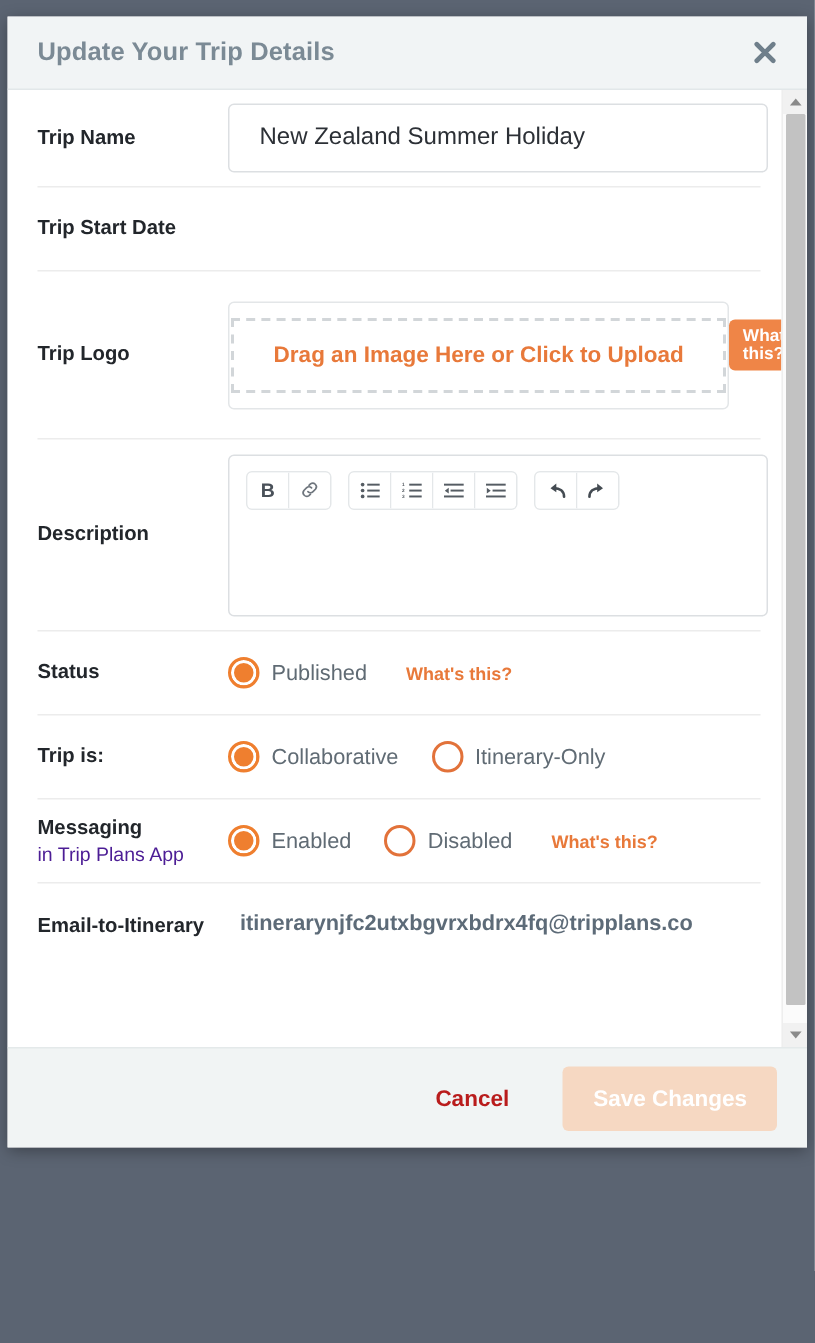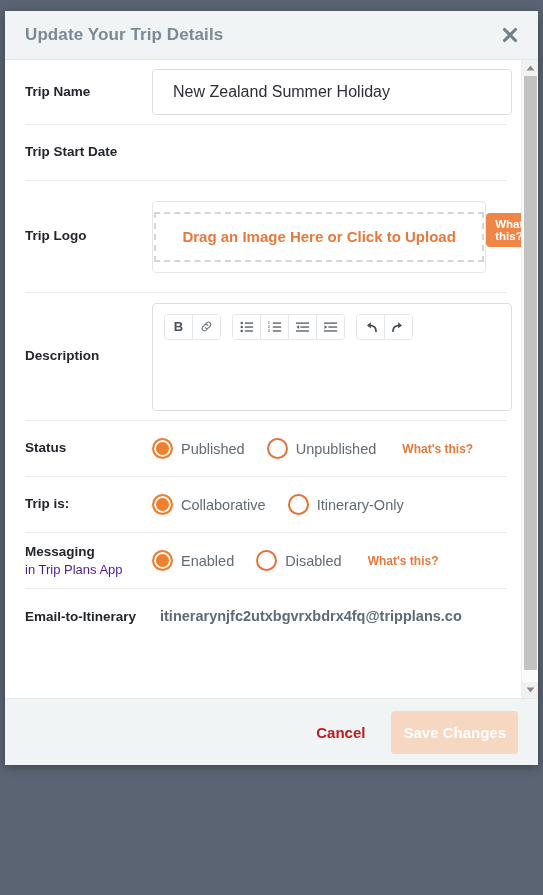--- a/index.html
+++ b/index.html
@@ -277,23 +277,24 @@
     cursor: pointer;
     font-family: inherit;
   }
   .btn-save {
     background: #f6d8c2;
     color: #ffffff;
     font-weight: bold;
     font-size: 15px;
     border: none;
     border-radius: 4px;
-    padding: 13px 12px;
+    padding: 13px 20px;
     cursor: default;
     font-family: inherit;
+    margin-left: 10px;
   }
 </style>
 </head>
 <body>
 
 <div class="modal">
 
   <div class="modal-header">
     <div class="modal-title">Update Your Trip Details</div>
     <div class="close-icon">
@@ -403,24 +404,20 @@
       </div>
 
       <div class="row">
         <div class="row-label">Status</div>
         <div class="row-content">
           <div class="radio-group">
             <div class="radio-item">
               <span class="radio checked"></span>
               <span class="radio-label">Published</span>
             </div>
-            <div class="radio-item">
-              <span class="radio"></span>
-              <span class="radio-label">Unpublished</span>
-            </div>
           </div>
           <span class="link-whats">What's this?</span>
         </div>
       </div>
 
       <div class="row">
         <div class="row-label">Trip is:</div>
         <div class="row-content">
           <div class="radio-group">
             <div class="radio-item">

